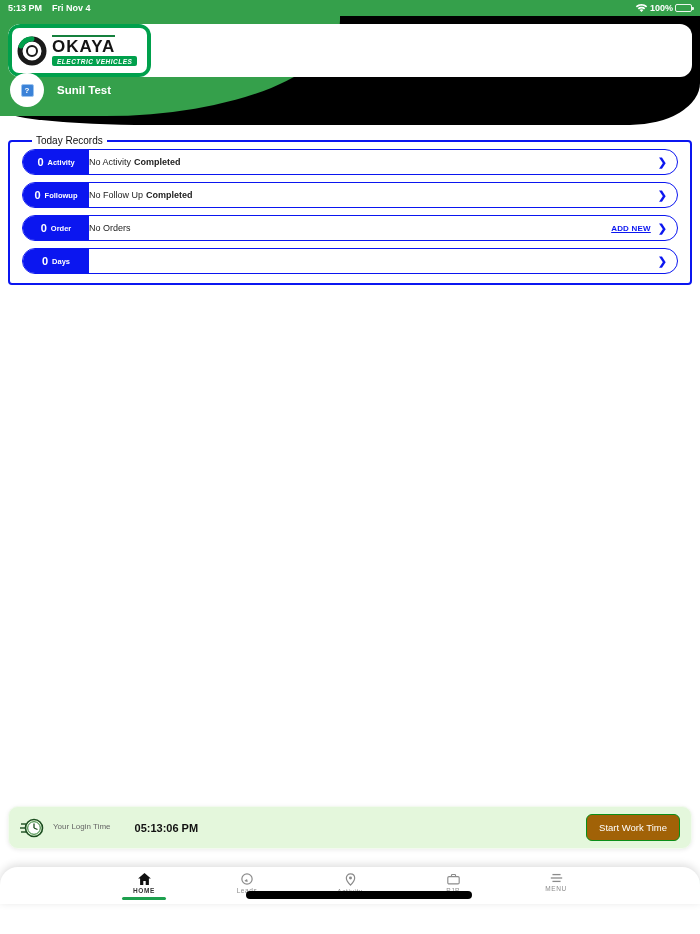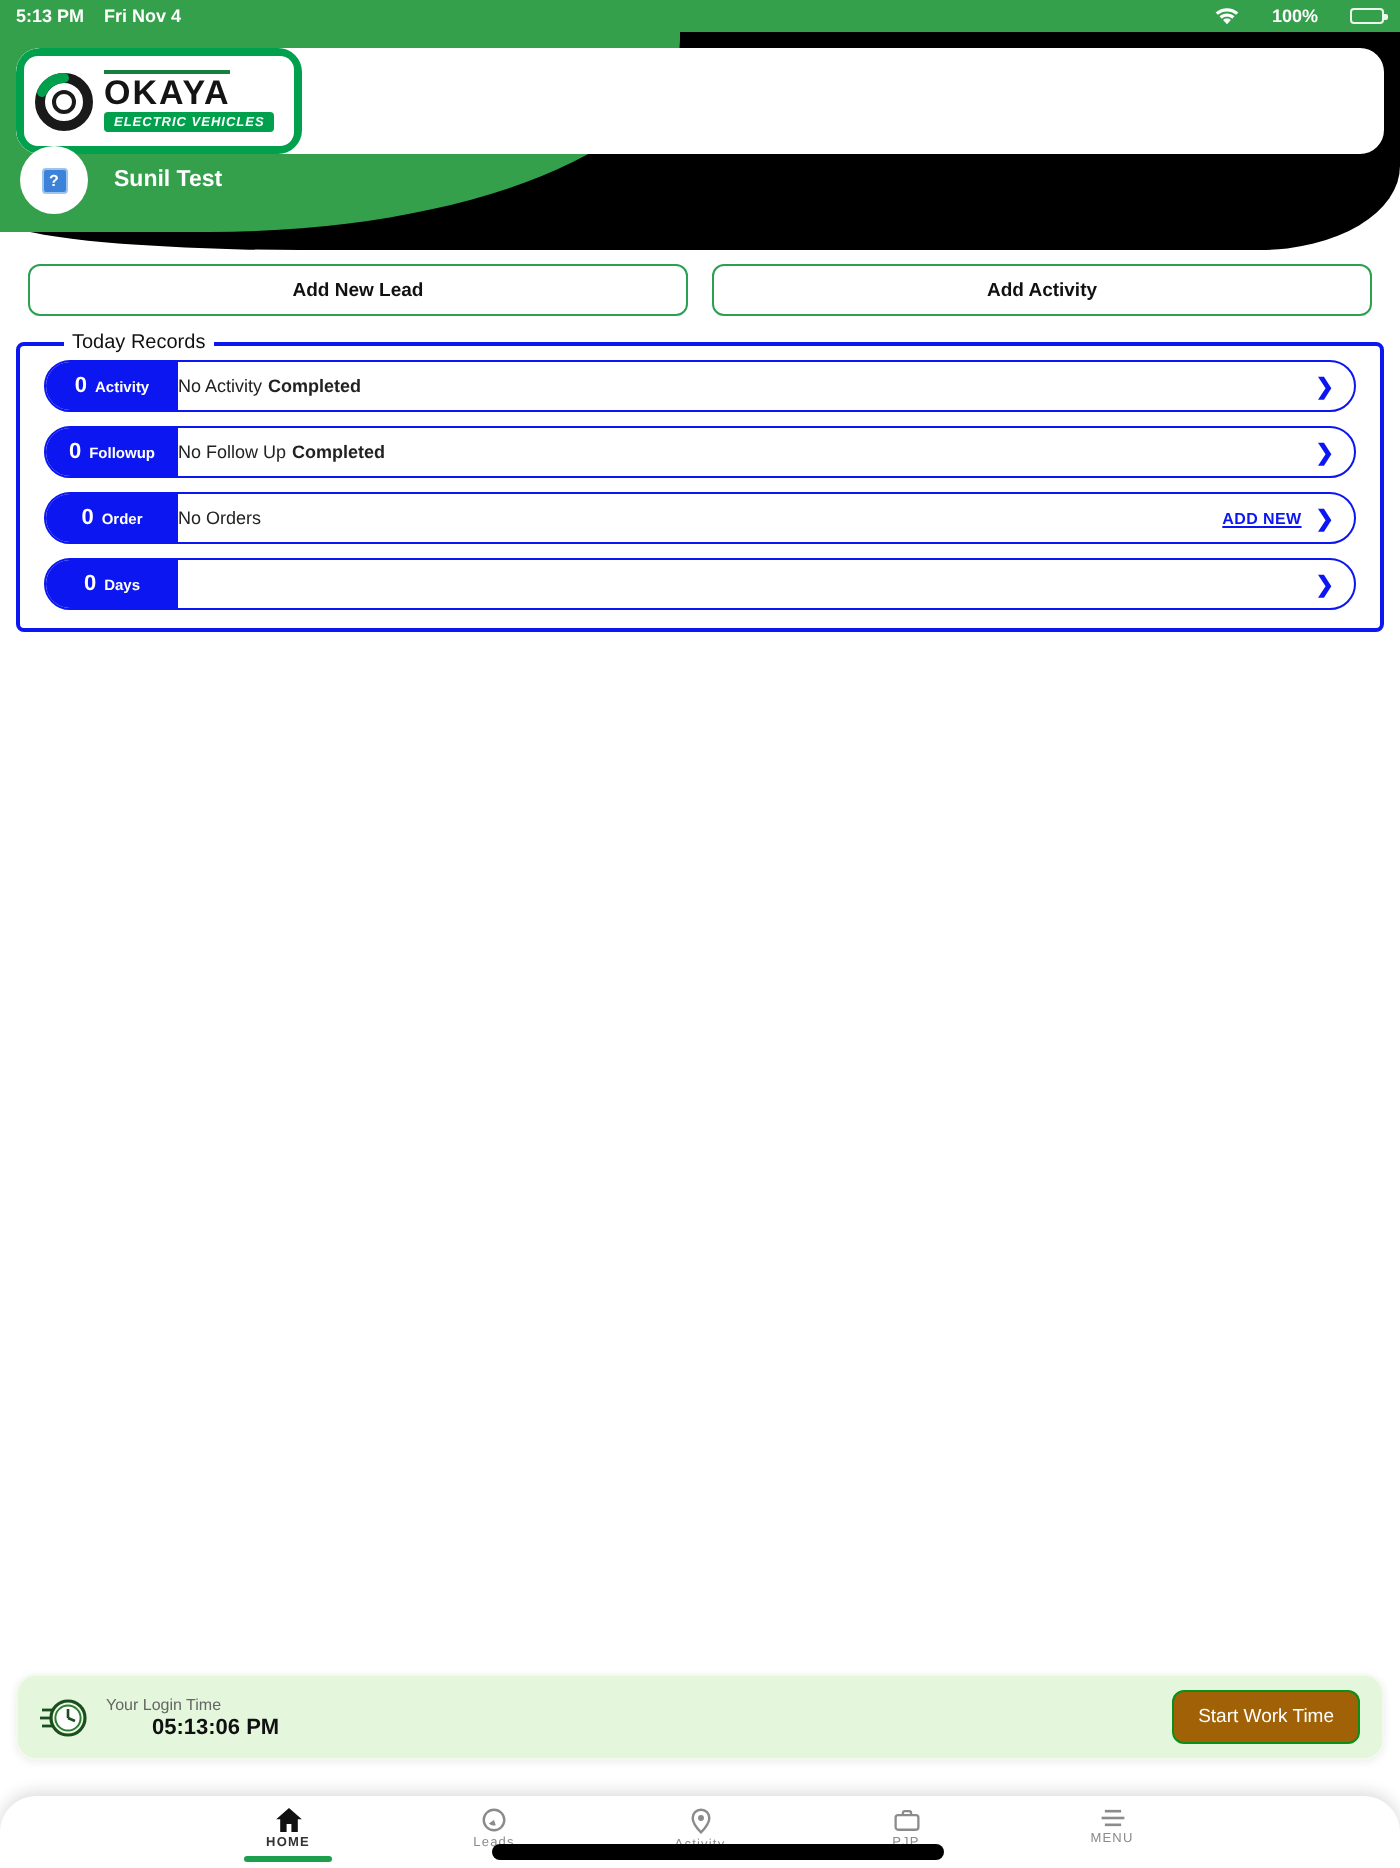--- a/index.html
+++ b/index.html
@@ -2,21 +2,21 @@
 <html><head>
 <meta charset="utf-8">
 <style>
   * { margin:0; padding:0; box-sizing:border-box; }
   html,body { width:700px; height:934px; background:#fff; font-family:"Liberation Sans", sans-serif; overflow:hidden; }
   .app { position:relative; width:700px; height:678px; background:#fff; }
 
   
   .status-bar { height:16px; background:#35a04b; color:#fff; display:flex; align-items:center; justify-content:space-between; padding:0 8px; font-size:9px; font-weight:bold; }
   .sb-left { display:flex; gap:10px; }
-  .sb-right { display:flex; align-items:center; gap:16px; }
+  .sb-right { display:flex; align-items:center; gap:2px; }
   .battery { width:17px; height:8px; border:1px solid rgba(255,255,255,.9); border-radius:2px; position:relative; padding:1px; }
   .battery .level { width:100%; height:100%; background:#fff; border-radius:1px; }
   .battery:after { content:""; position:absolute; right:-3px; top:2px; width:2px; height:3px; background:rgba(255,255,255,.9); border-radius:0 1px 1px 0; }
 
   
   .header { position:relative; height:111px; background:#fff; }
   .blob-black { position:absolute; top:0; left:0; right:0; height:109px; background:#000;
     border-bottom-left-radius:150px 16px; border-bottom-right-radius:70px 42px; }
   .blob-green { position:absolute; top:0; left:0; width:340px; height:100px; background:#35a04b;
     border-bottom-right-radius:235px 96px; }
@@ -46,21 +46,21 @@
   .rec-text { margin-left:0; font-size:9px; color:#222; display:flex; gap:3px; }
   .rec-text b { font-weight:bold; }
   .rec-right { margin-left:auto; display:flex; align-items:center; gap:7px; padding-right:10px; }
   .add-new { color:#0b16f0; font-size:8px; font-weight:bold; text-decoration:underline; letter-spacing:.2px; cursor:pointer;text-align:center; }
   .chev { color:#0b16f0; font-size:11px; font-weight:bold; }
 
   .main-space { height:521px; }
 
   
   .login-bar { margin:0 8px; height:43px; background:#e4f7dc; border:1px solid #f2faee; border-radius:10px; box-shadow:0 1px 4px rgba(0,0,0,.08); display:flex; align-items:center; padding:0 11px; }
-  .login-texts { margin-left:9px; display:flex; flex-direction:column; gap:1px; }
+  .login-texts { margin-left:9px; display:flex; gap:1px; }
   .login-label { font-size:8px; color:#666; }
   .login-time { font-size:11px; font-weight:bold; color:#111;margin-left:23px; }
   .start-btn { margin-left:auto; background:#a16207; border:1.5px solid #0a8f19; color:#fff; font-size:9.5px; border-radius:6px; padding:7px 12px; font-family:inherit; cursor:pointer; }
 
   .gap-spacer { height:18px; }
 
   
   .nav { position:relative; height:37px; background:#fff; border-radius:18px 18px 0 0; box-shadow:0 -2px 8px rgba(0,0,0,.14); display:flex; justify-content:center; }
   .nav-item { width:103px; display:flex; flex-direction:column; align-items:center; padding-top:6px; gap:2px; cursor:pointer; }
   .nav-label { font-size:6.5px; color:#8b8b8b; letter-spacing:.6px; }
@@ -113,24 +113,20 @@
     </div>
 
     <div class="user-row">
       <span class="avatar">
         <span class="broken-img">?</span>
       </span>
       <span class="user-name">Sunil Test</span>
     </div>
   </div>
 
-  <div class="actions">
-    <button class="action-btn">Add New Lead</button>
-    <button class="action-btn">Add Activity</button>
-  </div>
 
   <fieldset class="today">
     <legend>Today Records</legend>
 
     <div class="rec-row">
       <span class="rec-pill">
         <span class="rec-count">0</span>
         <span class="rec-label">Activity</span>
       </span>
       <span class="rec-text">

